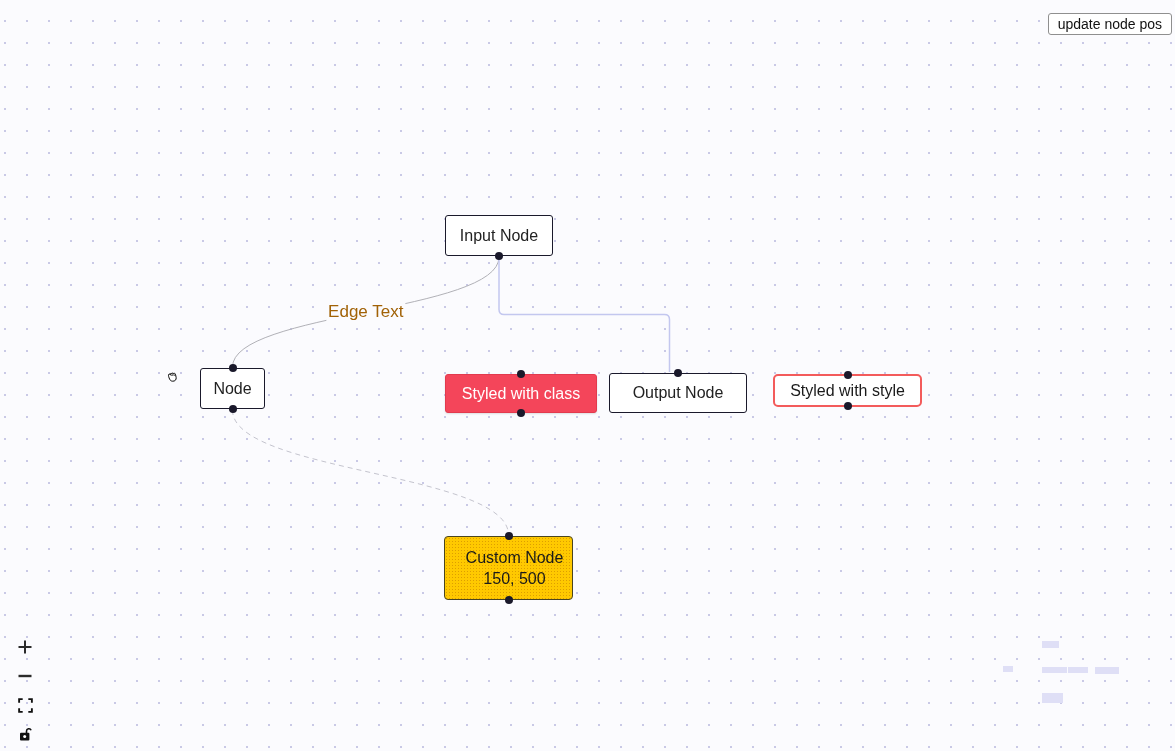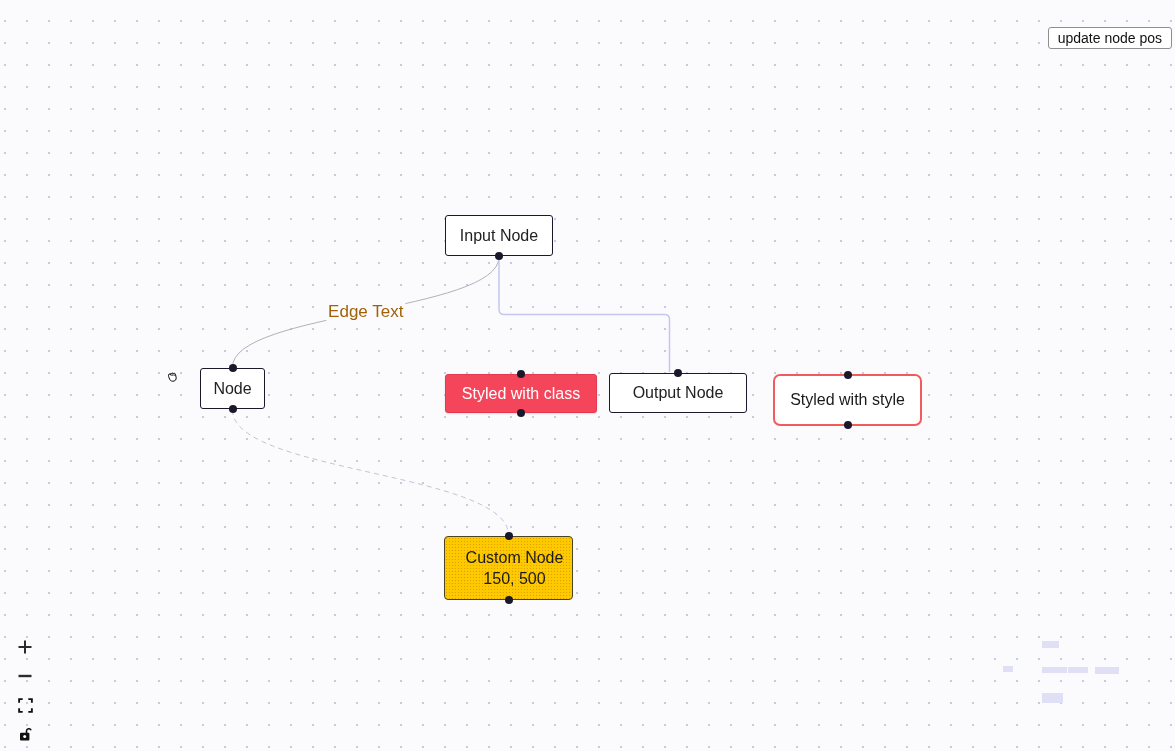--- a/index.html
+++ b/index.html
@@ -20,21 +20,21 @@
     background-size:3px 3px;border:1.5px solid #4a4520;border-radius:4px;
     color:#1a1a1a;line-height:21px;}
   .handle{position:absolute;left:50%;width:8px;height:8px;background:#1a192b;
     border-radius:50%;transform:translateX(-50%);cursor:crosshair;}
   .handle.top{top:-5px;}
   .handle.bottom{bottom:-5px;}
   .edge-label{position:absolute;transform:translate(-50%,-50%);font-size:17px;
     color:#a16207;background:#fbfbfe;padding:0 2px;white-space:nowrap;}
   .panel-btn{position:absolute;top:13px;right:3px;background:#fff;
     border:1px solid #8f8f8f;border-radius:3px;padding:2px 9px;font-size:14px;
-    color:#111;cursor:pointer;margin-top:14px;}
+    color:#111;cursor:pointer;}
   .controls{position:absolute;left:16px;bottom:8px;display:flex;
     flex-direction:column;gap:11px;}
   .ctrl-btn{width:18px;height:18px;display:flex;align-items:center;
     justify-content:center;background:transparent;border:none;padding:0;cursor:pointer;}
   .minimap{position:absolute;left:971px;top:606px;width:204px;height:145px;}
   .mm-node{position:absolute;background:#dfdff6;}
   .cursor-icon{position:absolute;left:164px;top:368px;width:18px;height:18px;}
 </style>
 </head>
 <body>
@@ -100,21 +100,21 @@
     </div>
     <div class="node node-red" style="left: 445px; top: 374px; width: 152px; height: 39px;">
       <div>Styled with class</div>
       <span class="handle top"></span>
       <span class="handle bottom"></span>
     </div>
     <div class="node node-default" style="left: 609px; top: 373px; width: 138px; height: 40px;">
       <div>Output Node</div>
       <span class="handle top"></span>
     </div>
-    <div class="node node-redborder" style="left: 773px; top: 374px; width: 149px; height: 52px; border-radius: 7px;">
+    <div class="node node-redborder" style="left: 773px; top: 374px; width: 149px; height: 33px;">
       <div>Styled with style</div>
       <span class="handle top"></span>
       <span class="handle bottom"></span>
     </div>
     <div class="node node-yellow" style="left: 444px; top: 536px; width: 129px; height: 64px; padding-left: 12px;">
       <div>Custom Node</div>
       <div>150, 500</div>
       <span class="handle top"></span>
       <span class="handle bottom"></span>
     </div>

